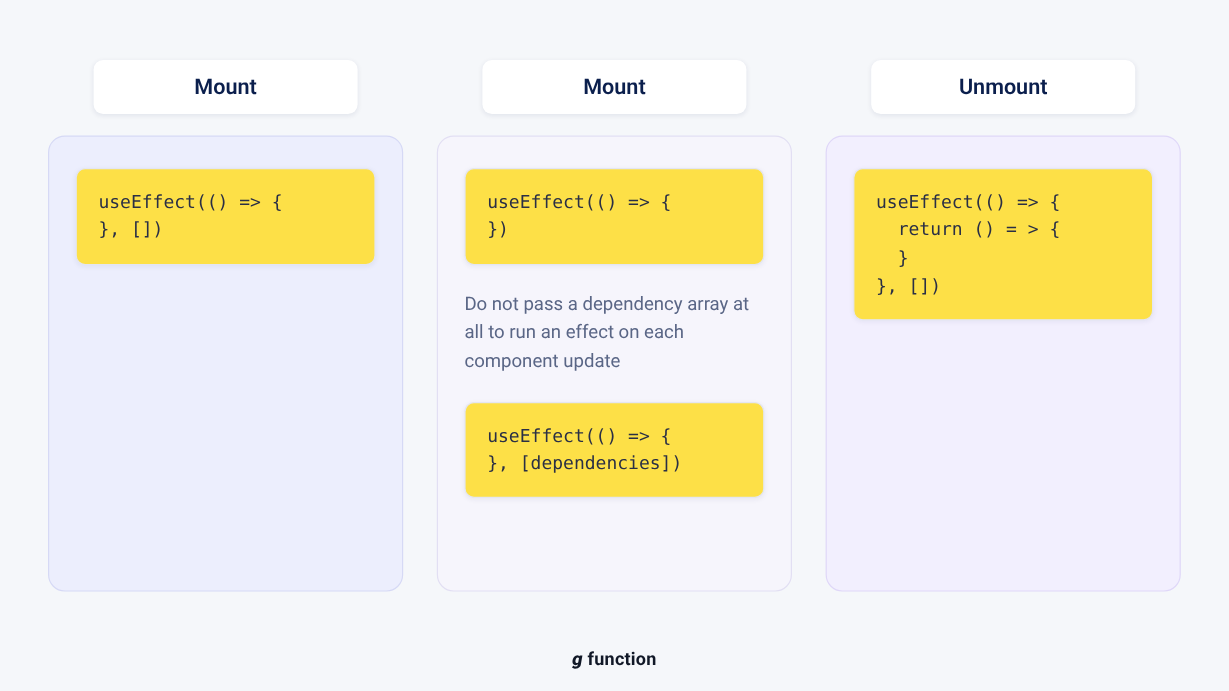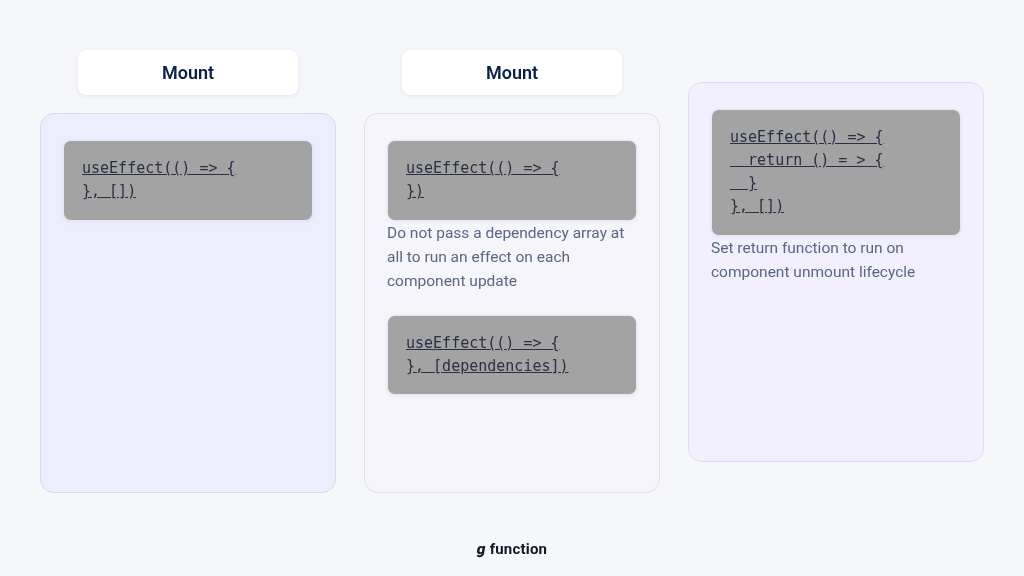--- a/index.html
+++ b/index.html
@@ -46,31 +46,31 @@
   }
   .panel-update {
     background: #f6f5fc;
     border: 1px solid #e2dff3;
   }
   .panel-unmount {
     background: #f2effe;
     border: 1px solid #dfd7f8;
   }
   .codebox {
-    background: #a3a3a3;
+    background: #fde047;
     border: 1px solid #e4e6f1;
     border-radius: 8px;
     padding: 16px 18px;
     box-shadow: 0 1px 4px rgba(15, 30, 80, 0.06);
     font-family: ui-monospace, Menlo, Consolas, monospace;
     font-size: 15px;
     line-height: 1.55;
     color: #2a2f45;
     white-space: pre;
-    text-decoration: underline;
+    margin-bottom: 20px;
   }
   .desc {
     font-size: 15.5px;
     line-height: 1.55;
     color: #5a6686;
     margin-bottom: 22px;
   }
   .brand {
     position: absolute;
     left: 0; right: 0;
@@ -106,26 +106,26 @@
     <div class="panel panel-update">
       <div class="codebox">useEffect(() =&gt; {
 })</div>
       <div class="desc">Do not pass a dependency array at all to run an effect on each component update</div>
       <div class="codebox">useEffect(() =&gt; {
 }, [dependencies])</div>
     </div>
   </div>
 
   <div class="col">
+    <div class="heading">Unmount</div>
     <div class="panel panel-unmount">
       <div class="codebox">useEffect(() =&gt; {
   return () = &gt; {
   }
 }, [])</div>
-      <div class="desc">Set return function to run on component unmount lifecycle</div>
     </div>
   </div>
 
 </div>
 
 <div class="brand">
   <span class="brand-mark">g</span><span>function</span>
 </div>
 
 </body></html>

